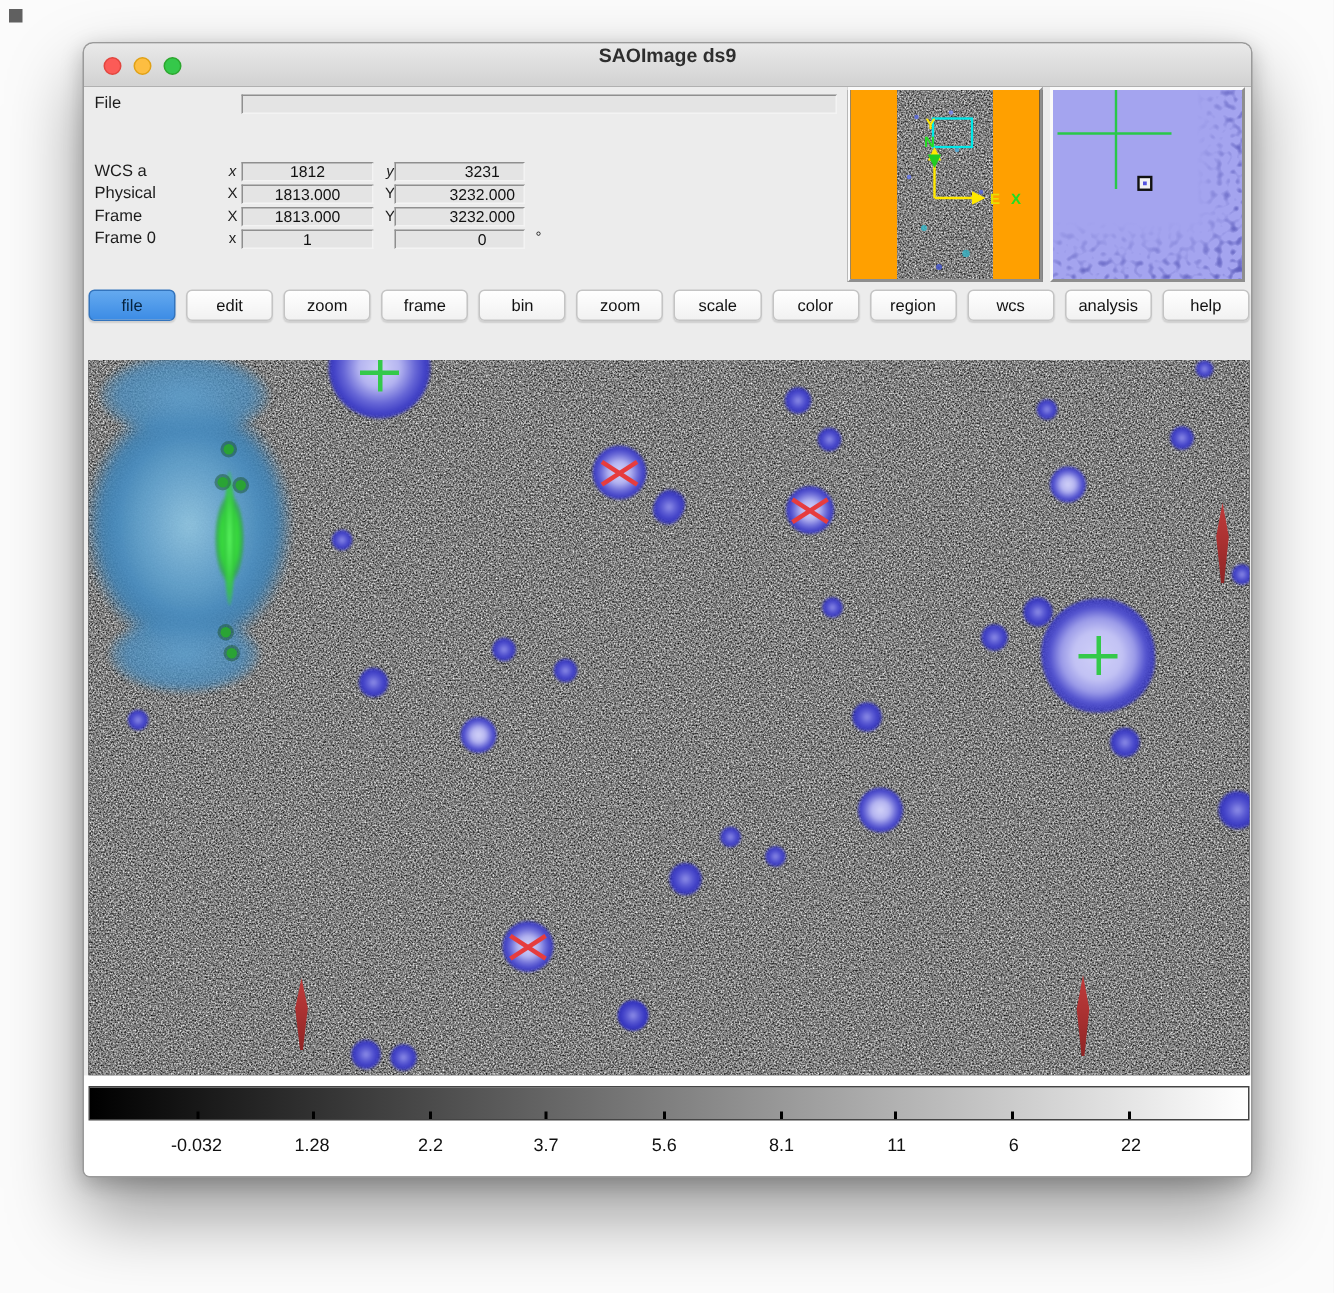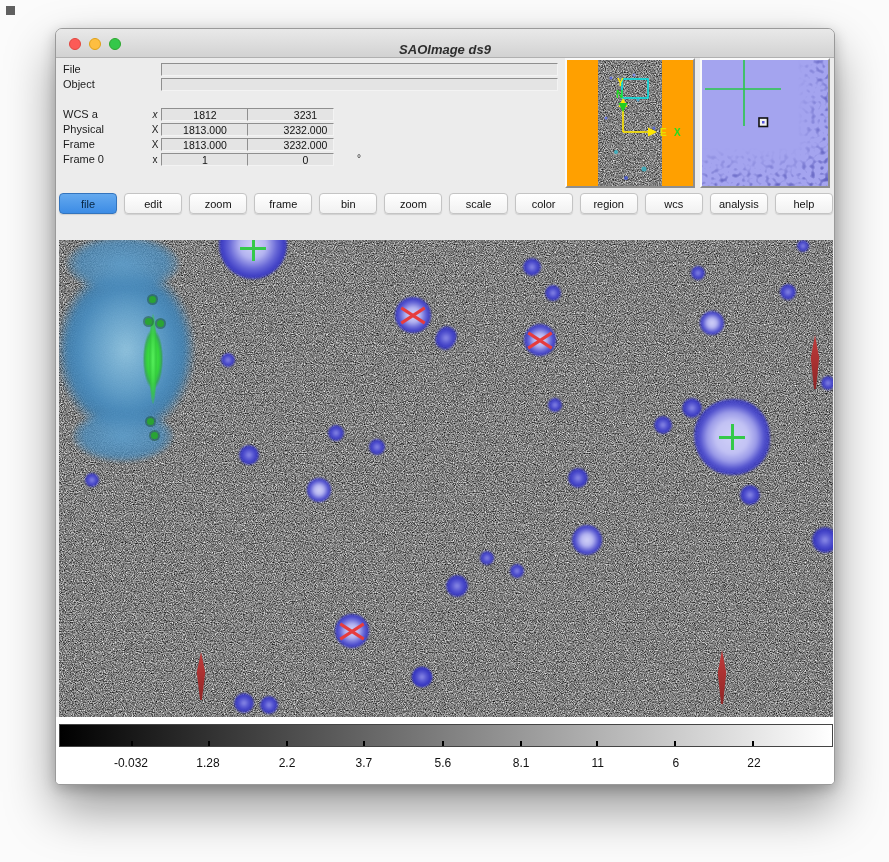--- a/index.html
+++ b/index.html
@@ -7,40 +7,40 @@
   .page { position:relative; width:889px; height:862px; }
   .corner-artifact { position:absolute; left:6px; top:6px; width:9px; height:9px; background:#3a3a3a; opacity:.8; }
 
   .window { position:absolute; left:55px; top:28px; width:780px; height:757px;
     background:#ececec; border:1px solid #9a9a9a; border-radius:7px 7px 5px 5px;
     box-shadow:0 24px 50px rgba(0,0,0,.40), 0 4px 14px rgba(0,0,0,.22); }
 
   
   .titlebar { position:absolute; left:0; top:0; width:778px; height:29px;
     background:linear-gradient(#e9e9e9,#d2d2d2); border-bottom:1px solid #b0b0b0;
-    border-radius:6px 6px 0 0; display:flex; align-items:flex-end; justify-content:center;font-style:italic; }
+    border-radius:6px 6px 0 0; display:flex; align-items:flex-start; justify-content:center; }
   .lights { position:absolute; left:13px; top:9px; display:flex; gap:8px; }
   .light { width:12px; height:12px; border-radius:50%; }
   .light.red { background:#fc5b57; border:1px solid #e2463f; }
   .light.yellow { background:#fdbe41; border:1px solid #e0a116; }
   .light.green { background:#35c84a; border:1px solid #2ca72e; }
   .wtitle { font-size:13px; font-weight:bold; color:#2e2e2e; }
 
   
   .info { position:absolute; left:0; top:29px; width:778px; height:133px; }
   .irow { position:absolute; left:0; width:520px; height:15px; }
   .ilabel { position:absolute; left:7px; top:0; font-size:11px; line-height:15px; color:#1c1c1c; }
   .sx { position:absolute; top:0; width:12px; font-size:10px; line-height:15px; text-align:center; color:#1c1c1c; }
   .sx.s1 { left:93px; } .sx.s2 { left:198px; }
   .sx.it { font-style:italic; }
   .fld { position:absolute; top:1px; height:13px; font-family:"Liberation Sans",sans-serif; font-size:10.5px;
     text-align:center; color:#111; background:#e4e4e4; border:1px solid;
     border-color:#8f8f8f #f3f3f3 #f3f3f3 #8f8f8f; outline:none; }
   .fld.f1 { left:105px; width:88px; }
-  .fld.f2 { left:191px; width:87px;padding-left:30px; }
+  .fld.f2 { left:207px; width:87px;padding-left:30px; }
   .fld.wide { left:105px; width:397px; text-align:left; padding-left:3px; }
   .suffix { position:absolute; left:301px; top:0; font-size:10px; line-height:14px; color:#1c1c1c; }
 
   
   .pbox { position:absolute; top:29px; width:130px; height:130px; border:2px solid;
     border-color:#fafafa #8e8e8e #8e8e8e #fafafa; background:#000; }
   .panner { left:509px; } .magnifier { left:644px; }
   .pbox svg { display:block; }
 
   
@@ -135,24 +135,20 @@
         <span class="light red"></span>
         <span class="light yellow"></span>
         <span class="light green"></span>
       </div>
       <span class="wtitle">SAOImage ds9</span>
     </div>
 
     <div class="info">
       <div class="irow" style="top:4px">
         <span class="ilabel">File</span>
-        <input class="fld wide" readonly="" value="" style="">
-      </div>
-      <div class="irow" style="top:19px">
-        <span class="ilabel">Object</span>
         <input class="fld wide" readonly="" value="" style="">
       </div>
       <div class="irow" style="top:49px">
         <span class="ilabel">WCS a</span>
         <span class="sx s1 it">x</span>
         <input class="fld f1" readonly="" value="1812" style="">
         <span class="sx s2 it">y</span>
         <input class="fld f2" readonly="" value="3231" style="">
       </div>
       <div class="irow" style="top:64px">

